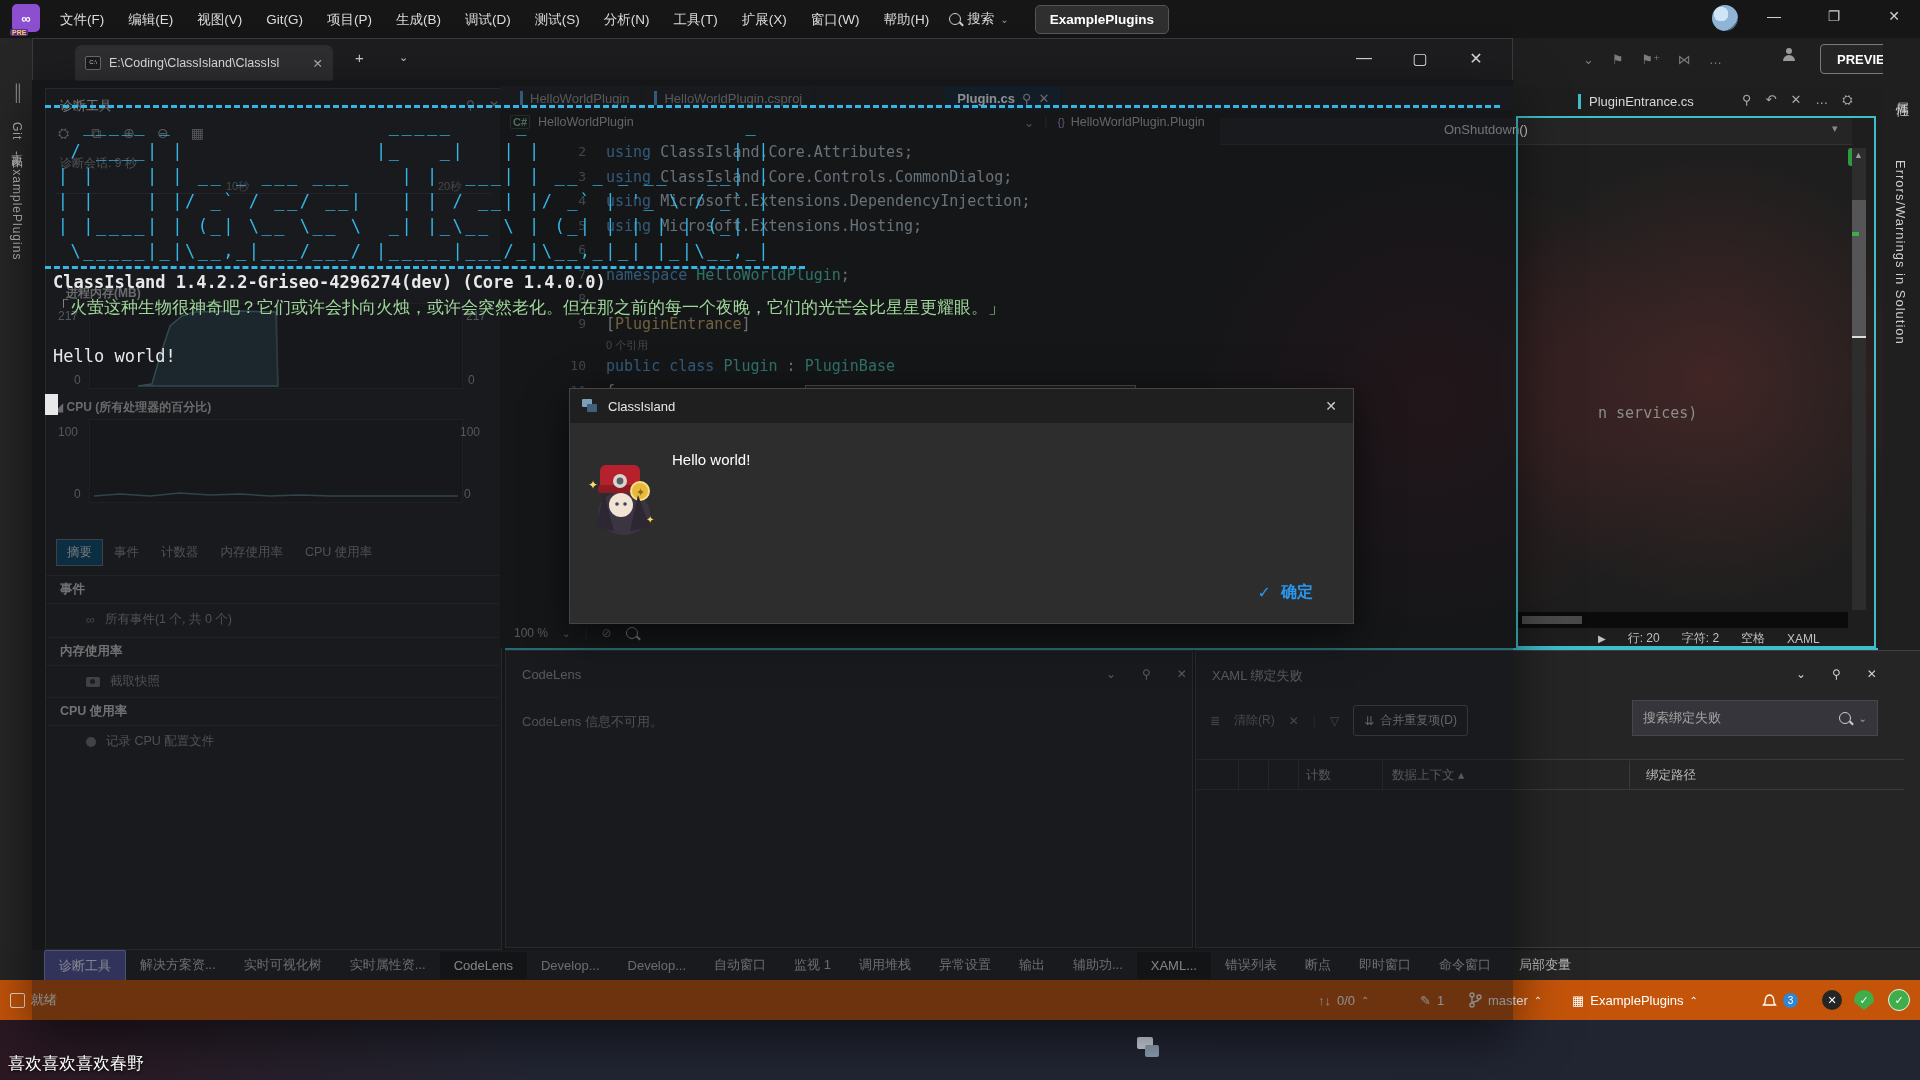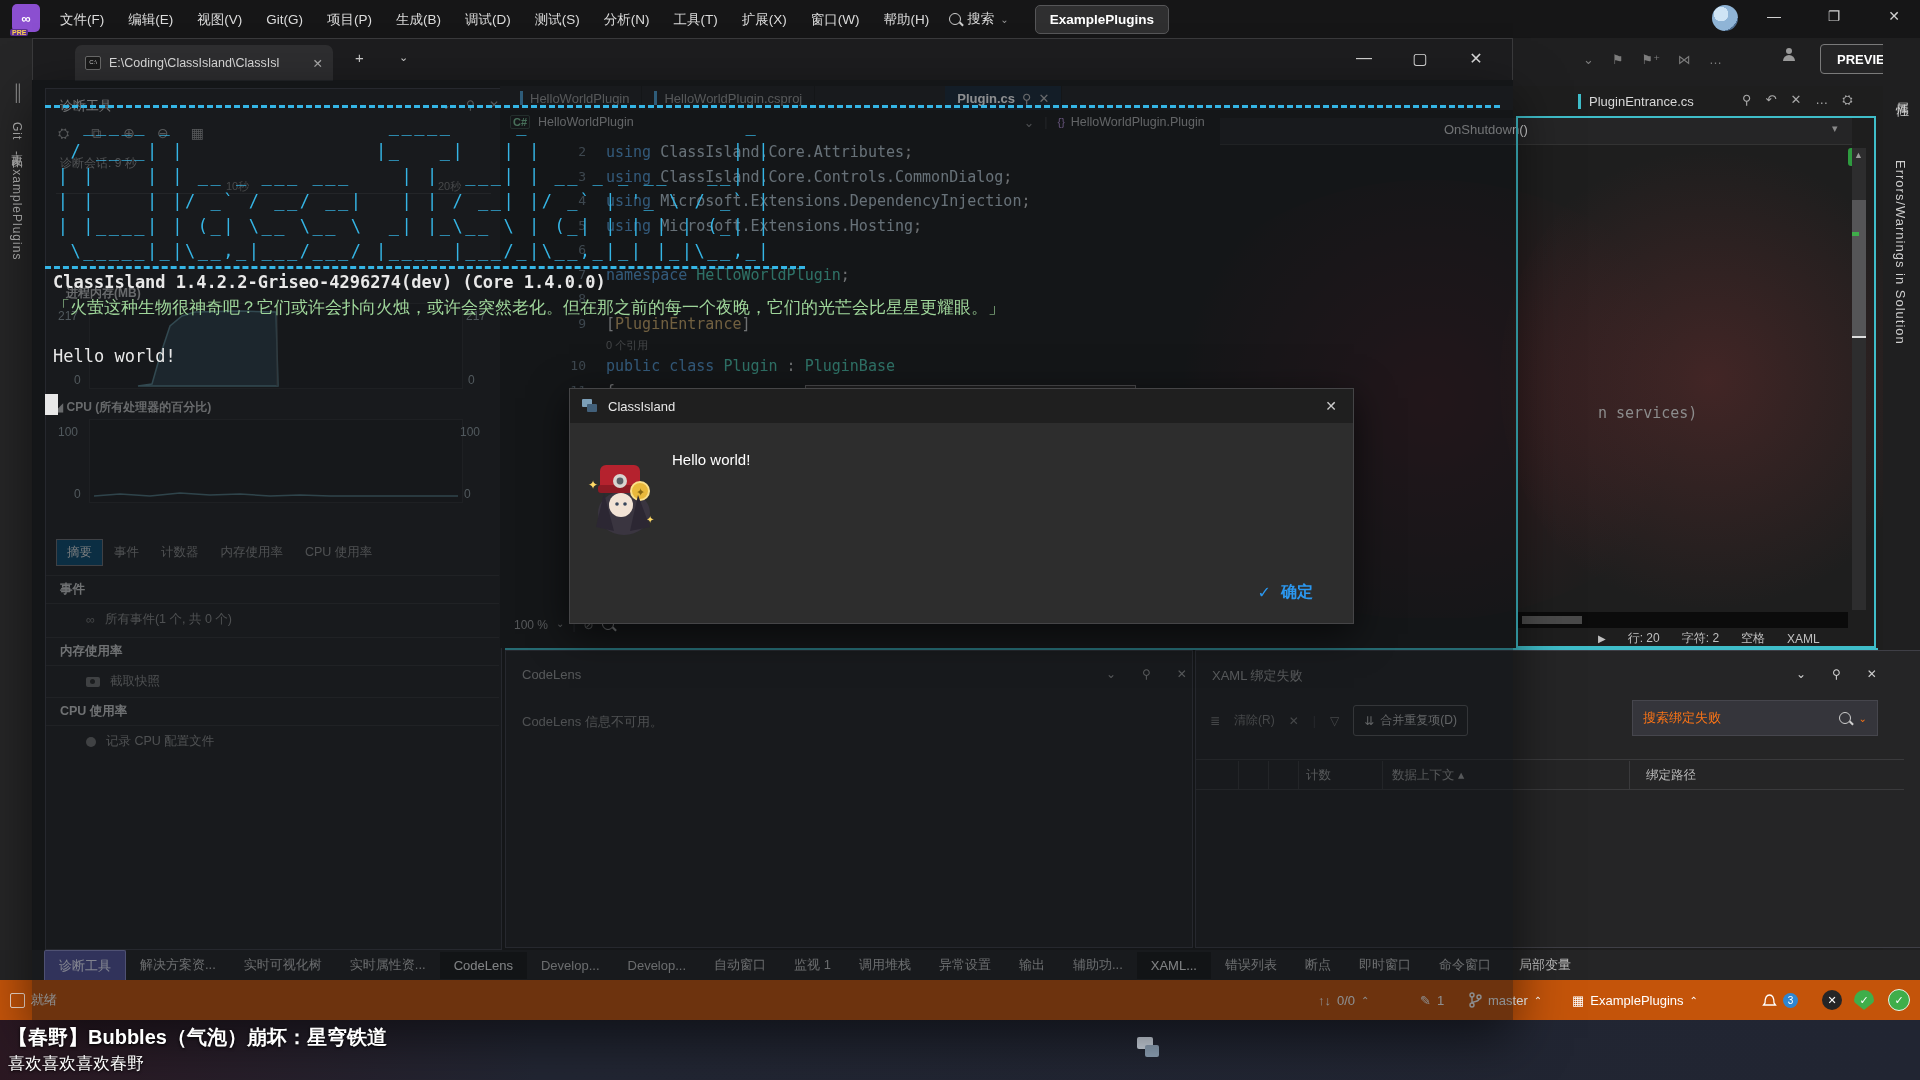--- a/index.html
+++ b/index.html
@@ -60,22 +60,22 @@
   .edtab.active{background:#1c2a3a;color:#fff;font-weight:bold;}
   .crumbs{left:500px;top:110px;width:1013px;height:24px;background:#1e1e1e;border-bottom:1px solid #2a2a2b;
           display:flex;align-items:center;color:#b0b0b0;font-size:12.5px;}
   .csbadge{color:#7ec699;font-weight:bold;font-size:11px;border:1px solid #3a4a42;border-radius:2px;padding:0 2px;margin:0 8px 0 10px;}
   .codearea{left:500px;top:134px;width:1013px;height:484px;background:#1e1e1e;overflow:hidden;}
   .cl{display:flex;height:24.5px;line-height:24.5px;font-size:15px;font-family:"DejaVu Sans Mono",monospace;}
   .cl.lens{height:18px;line-height:18px;}
   .cl .ln{width:86px;text-align:right;padding-right:20px;color:#6b7a85;font-size:13px;flex:none;}
   .cl.lens .ct{color:#767676;font-size:11px;font-family:"Liberation Sans",sans-serif;}
   .tk-kw{color:#569cd6;} .tk-id{color:#b9c8d2;} .tk-cls{color:#4ec9b0;} .tk-pn{color:#c8c8c8;} .tk-attr{color:#cda869;}
-  .edzoom{left:500px;top:618px;width:1013px;height:30px;background:#1e1e1e;display:flex;align-items:flex-start;
-          color:#9a9a9a;font-size:12px;gap:8px;padding-left:14px;box-sizing:border-box;}
+  .edzoom{left:500px;top:618px;width:1013px;height:30px;background:#1e1e1e;display:flex;align-items:center;
+          color:#9a9a9a;font-size:12px;gap:14px;padding-left:14px;box-sizing:border-box;}
   .wallglow{pointer-events:none;border-radius:50%;}
   
   .rtab{left:1578px;top:88px;height:26px;display:flex;align-items:center;gap:8px;color:#d8d8d8;font-size:13px;}
   .rtab .bar{width:3px;height:15px;background:#3fbdc9;}
   .rtabics{left:1742px;top:92px;display:flex;gap:14px;color:#a8a8a8;font-size:13px;}
   .tealbox{left:1516px;top:116px;width:360px;height:532px;border:2px solid #3fbdc9;box-sizing:border-box;}
   .combobar{left:1220px;top:118px;width:632px;height:26px;background:#252526;border-bottom:1px solid #333;}
   .hsb{left:1518px;top:612px;width:330px;height:16px;background:#0b0b0b;}
   .hsb .th{position:absolute;left:4px;top:4px;width:60px;height:8px;background:#4a4a4a;}
   .rstat{left:1598px;top:630px;display:flex;gap:22px;color:#c0c0c0;font-size:12px;align-items:center;}
@@ -83,21 +83,21 @@
   .greenchk{left:1848px;top:148px;width:18px;height:18px;background:#2e9b3f;border-radius:3px;color:#fff;
             font-size:12px;text-align:center;line-height:18px;}
   .farright{left:1883px;top:38px;width:37px;height:982px;background:#1f1f20;}
   
   .panel{background:#252526;border:1px solid #3f3f46;box-sizing:border-box;}
   .panelhead{position:absolute;color:#9a9a9a;font-size:13px;}
   .panelics{position:absolute;display:flex;gap:26px;color:#9a9a9a;font-size:12px;}
   .toolbtn{border:1px solid #5a5a5c;border-radius:3px;color:#b0b0b0;font-size:12px;display:flex;align-items:center;
            gap:6px;padding:6px 10px;}
   .searchbind{left:1632px;top:700px;width:246px;height:36px;background:#35353b;border:1px solid #46464d;
-              display:flex;align-items:center;color:#f97316;font-size:13px;padding:8px 10px;box-sizing:border-box;gap:8px;}
+              display:flex;align-items:center;color:#a3a3a3;font-size:13px;padding:8px 10px;box-sizing:border-box;gap:8px;}
   .cyantop{left:505px;top:648px;width:1373px;height:2px;background:#3fbdc9;}
   
   .btabs{left:0px;top:950px;width:1920px;height:30px;background:#252526;display:flex;align-items:center;font-size:13px;color:#bfbfbf;}
   .btab{padding:6px 14px;}
   .btab.sel-purple{background:#54549b;border:1px solid #8d8dc8;border-bottom:none;color:#eeeeff;border-radius:2px 2px 0 0;margin-left:44px;}
   .btab.sel-dark{background:#1a1a1a;color:#e8e8e8;}
   
   .statusbar{left:0;top:980px;width:1920px;height:40px;background:#c4540a;color:#fff;font-size:13px;}
   .sb-item{position:absolute;top:0;height:40px;display:flex;align-items:center;gap:6px;}
   .badge{background:#2f86d1;border-radius:50%;width:15px;height:15px;font-size:10px;display:flex;align-items:center;justify-content:center;}
@@ -639,16 +639,15 @@
   <div class="abs" style="left:1790px;top:1027px;width:96px;text-align:right;color:#fff;font-size:13px;line-height:22px;">
     <div>10:30:34</div>
     <div>2024/7/25</div>
   </div>
   <div class="tray" style="left:1888px;">
     <svg width="16" height="17" viewBox="0 0 15 16">
         <path d="M3 11 c0-5 1-8 4.5-8 s4.5 3 4.5 8 l1.5 2 h-12 z" fill="#fff"></path>
       </svg>
   </div>
 
-  <div class="abs lyr1 z5">【春野】Bubbles（气泡）崩坏：星穹铁道</div>
   <div class="abs lyr2 z5">喜欢喜欢喜欢春野</div>
 
 </div>
 
 </body></html>

